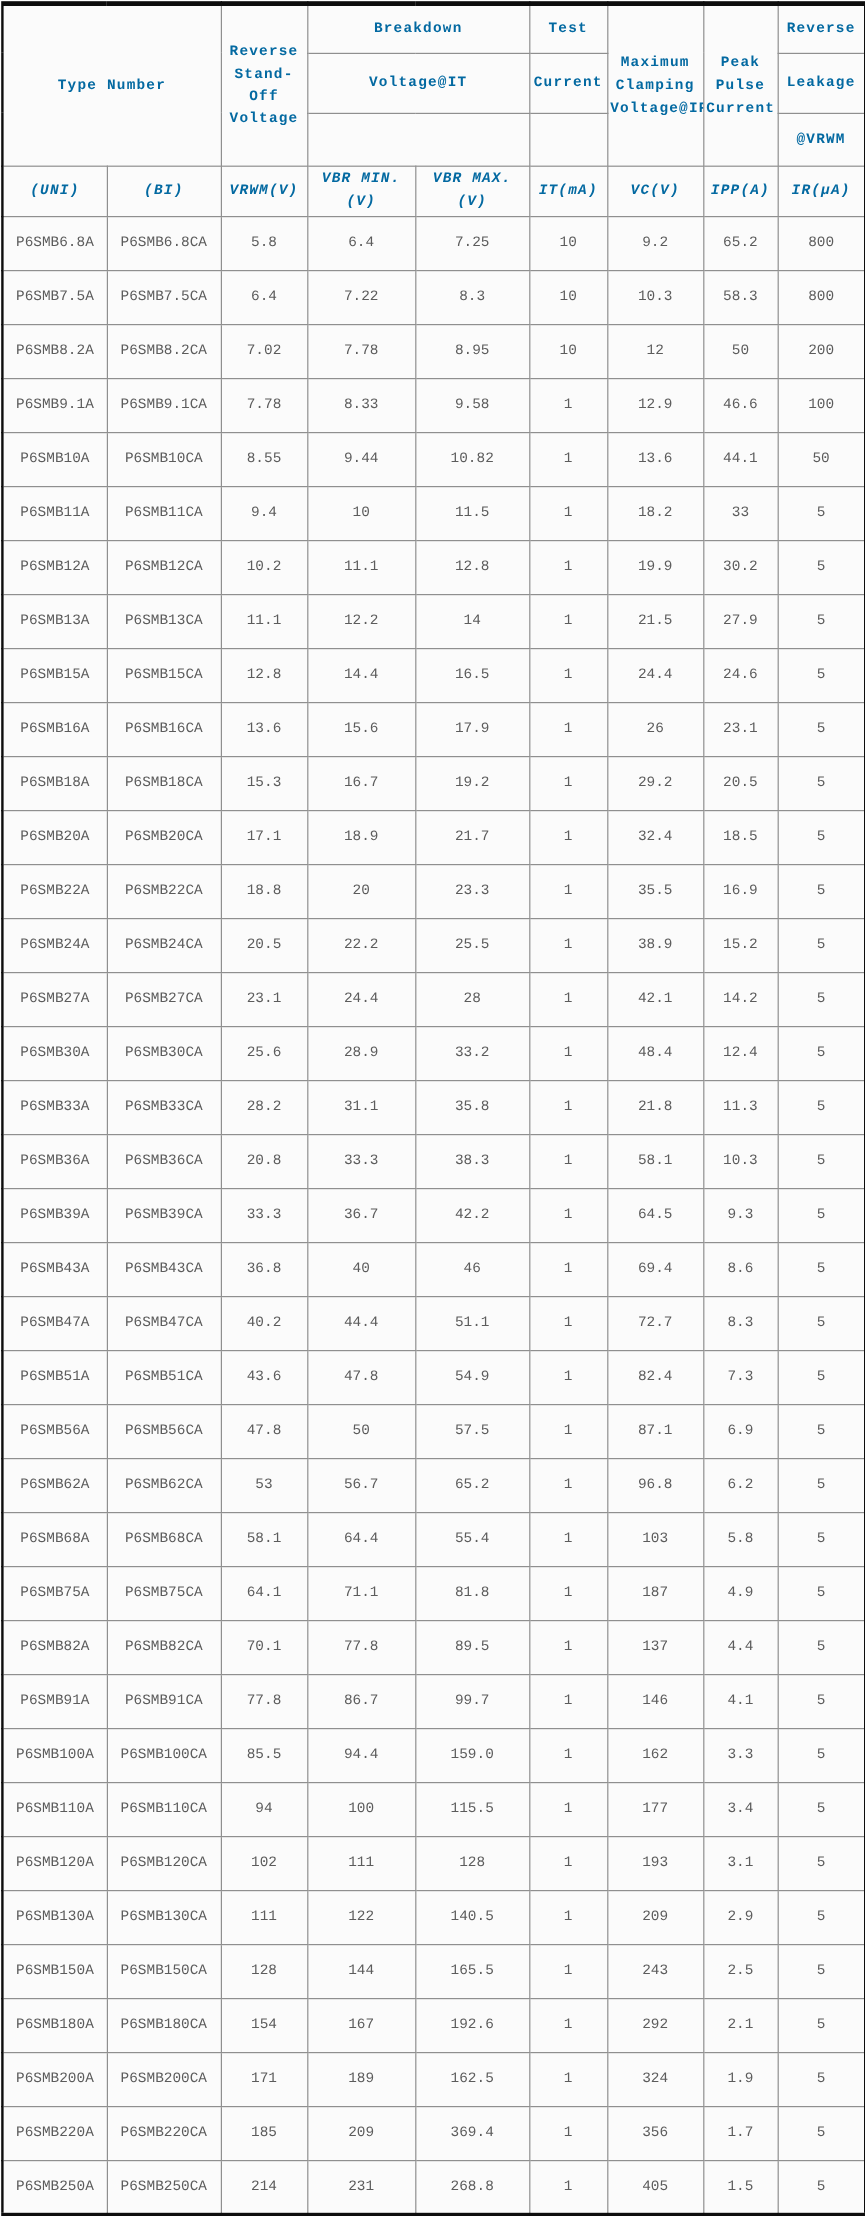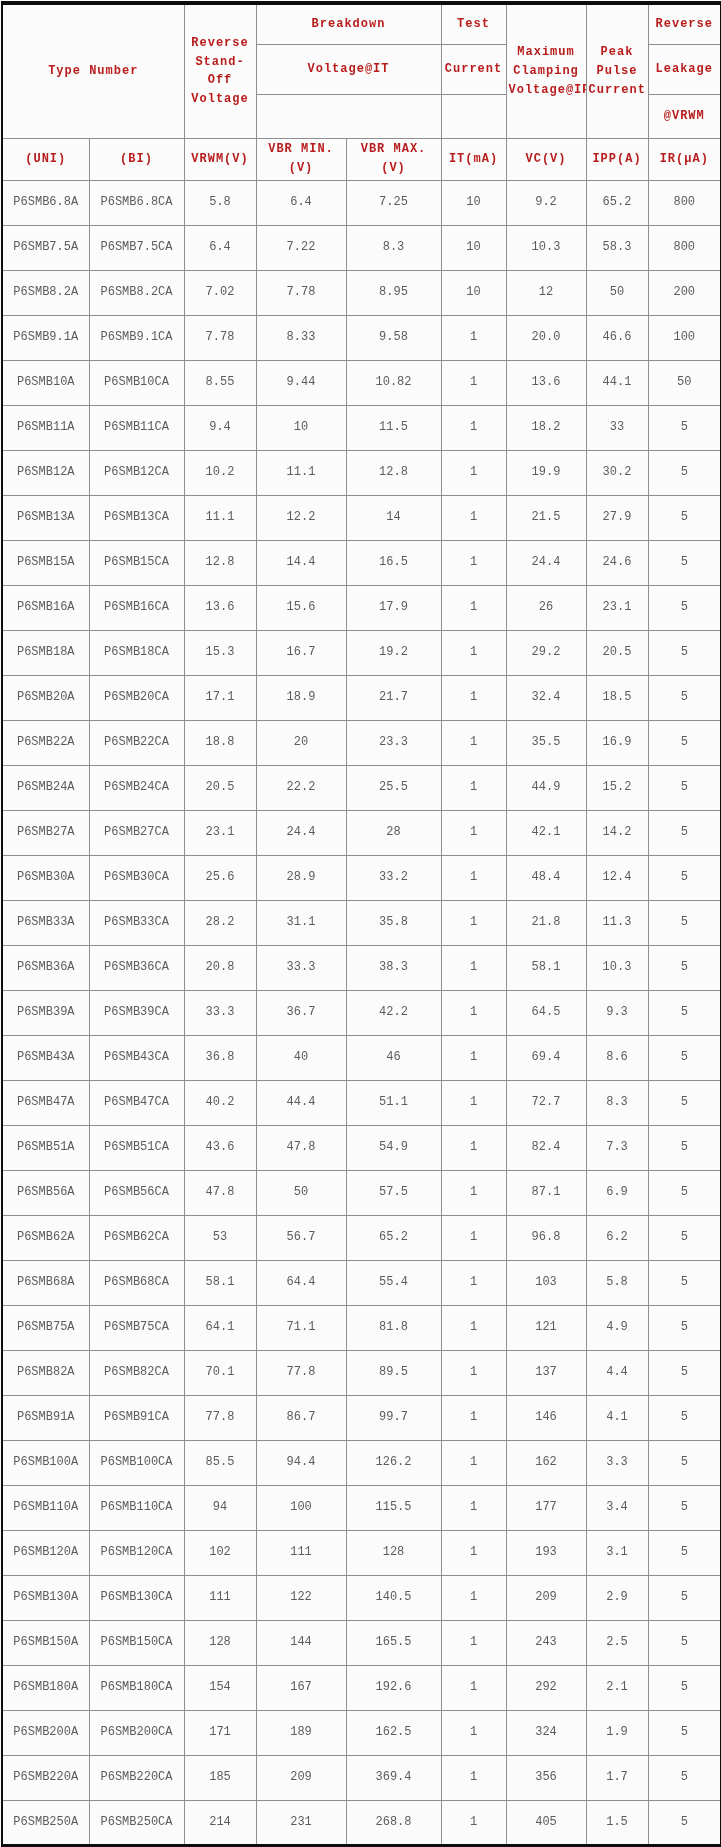--- a/index.html
+++ b/index.html
@@ -28,27 +28,27 @@
     padding: 0 2px;
     font-size: 12px;
     color: #5c5c5c;
     background: #fbfbfb;
     overflow: hidden;
     white-space: pre-line;
     line-height: 1.55;
   }
   table.spec td.hdr {
     font-weight: bold;
-    color: #b91c1c;
+    color: #0369a1;
     letter-spacing: 1px;
   }
   tr.band-a { height: 41px; }
   tr.band-b { height: 50px; }
   tr.band-c { height: 44px; }
-  tr.units  { height: 42px; }
+  tr.units  { height: 42px; font-style: italic; }
   tbody tr  { height: 45px; }
 </style>
 </head>
 <body>
 
 <div class="page">
   <table class="spec">
     <colgroup>
       <col style="width:87px">
         <col style="width:95px">
@@ -132,21 +132,21 @@
           <td>50</td>
           <td>200</td>
         </tr>
         <tr>
           <td>P6SMB9.1A</td>
           <td>P6SMB9.1CA</td>
           <td>7.78</td>
           <td>8.33</td>
           <td>9.58</td>
           <td>1</td>
-          <td>20.0</td>
+          <td>12.9</td>
           <td>46.6</td>
           <td>100</td>
         </tr>
         <tr>
           <td>P6SMB10A</td>
           <td>P6SMB10CA</td>
           <td>8.55</td>
           <td>9.44</td>
           <td>10.82</td>
           <td>1</td>
@@ -242,21 +242,21 @@
           <td>16.9</td>
           <td>5</td>
         </tr>
         <tr>
           <td>P6SMB24A</td>
           <td>P6SMB24CA</td>
           <td>20.5</td>
           <td>22.2</td>
           <td>25.5</td>
           <td>1</td>
-          <td>44.9</td>
+          <td>38.9</td>
           <td>15.2</td>
           <td>5</td>
         </tr>
         <tr>
           <td>P6SMB27A</td>
           <td>P6SMB27CA</td>
           <td>23.1</td>
           <td>24.4</td>
           <td>28</td>
           <td>1</td>
@@ -374,21 +374,21 @@
           <td>5.8</td>
           <td>5</td>
         </tr>
         <tr>
           <td>P6SMB75A</td>
           <td>P6SMB75CA</td>
           <td>64.1</td>
           <td>71.1</td>
           <td>81.8</td>
           <td>1</td>
-          <td>121</td>
+          <td>187</td>
           <td>4.9</td>
           <td>5</td>
         </tr>
         <tr>
           <td>P6SMB82A</td>
           <td>P6SMB82CA</td>
           <td>70.1</td>
           <td>77.8</td>
           <td>89.5</td>
           <td>1</td>
@@ -405,21 +405,21 @@
           <td>1</td>
           <td>146</td>
           <td>4.1</td>
           <td>5</td>
         </tr>
         <tr>
           <td>P6SMB100A</td>
           <td>P6SMB100CA</td>
           <td>85.5</td>
           <td>94.4</td>
-          <td>126.2</td>
+          <td>159.0</td>
           <td>1</td>
           <td>162</td>
           <td>3.3</td>
           <td>5</td>
         </tr>
         <tr>
           <td>P6SMB110A</td>
           <td>P6SMB110CA</td>
           <td>94</td>
           <td>100</td>

